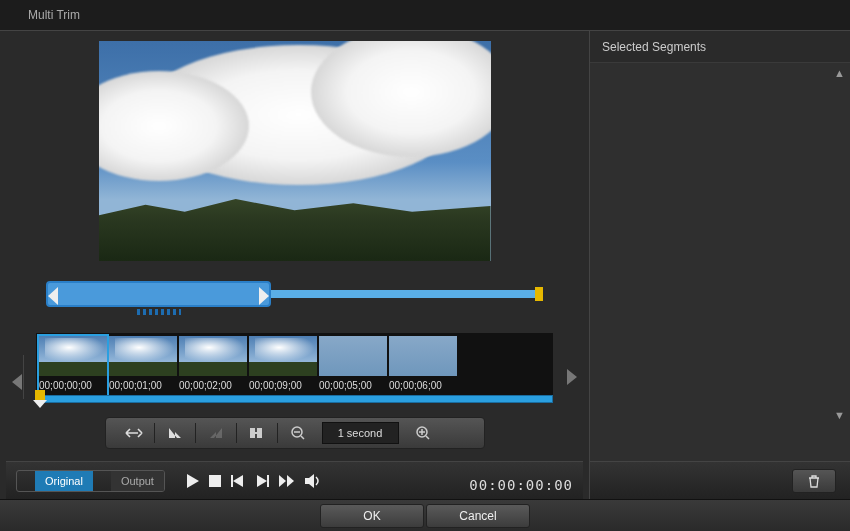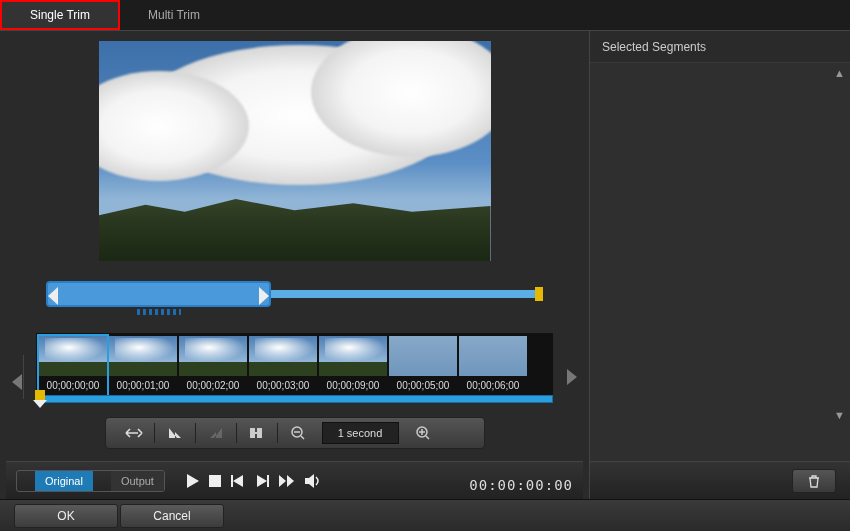--- a/index.html
+++ b/index.html
@@ -24,21 +24,21 @@
 .handle-l { left:0; } .handle-r { right:0; }
 .handle-l svg, .handle-r svg { width:100%; height:100%; }
 .trim-end { position:absolute; top:6px; right:0; width:8px; height:14px; background:#e6b800; }
 .thumbs-area { margin: 14px 6px 0 6px; position:relative; }
 .thumbs-nav { position:absolute; top:22px; width:14px; height:44px; display:flex; align-items:center; justify-content:center; color:#888; cursor:pointer;}
 .thumbs-nav.left { left:-2px; } .thumbs-nav.right { right:-2px; }
 .thumbs { display:flex; gap:2px; margin:0 24px; background:#111; padding:3px 3px 0 3px;}
 .thumb { width:68px; }
 .thumb .img { height:40px; position:relative; overflow:hidden; background:#333; }
 .thumb.sel { outline:2px solid #2a9fe0; }
-.timecode { text-align:center; font-size:10px; color:#ddd; padding:4px 0;border-radius:6px;}
+.timecode { text-align:left; font-size:10px; color:#ddd; padding:4px 0;border-radius:6px;}
 .mini-sky { position:absolute; inset:0; background: linear-gradient(#4d7eb3, #99bbdc 70%);}
 .mini-cloud { position:absolute; top:2px; left:6px; right:2px; height:60%; background: radial-gradient(ellipse at 40% 40%, #fff, rgba(255,255,255,0) 70%);}
 .mini-ground { position:absolute; bottom:0; left:0; right:0; height:35%; background:#2d4020;}
 .mini-grass { background: linear-gradient(#87a8c8,#6f97bc); }
 .strip2 { margin:0 24px; height:8px; background:#2a9fe0; border:1px solid #1a6da0; position:relative;}
 .strip2 .marker { position:absolute; left:-2px; top:-6px; width:10px; height:10px; background:#e6b800;}
 .strip2 .play { position:absolute; left:-4px; top:4px; width:0; height:0; border-left:7px solid transparent; border-right:7px solid transparent; border-top:8px solid #eee;}
 .toolbar { margin: 14px auto 0 auto; height:32px; background: linear-gradient(#555,#3a3a3a); border:1px solid #222; border-radius:4px; display:flex; align-items:center; padding:0 10px; gap:0; width:380px;}
 .toolbar .btn { width:36px; height:28px; display:flex; align-items:center; justify-content:center; color:#ddd; cursor:pointer; }
 .toolbar .sep { width:1px; height:20px; background:#222; margin:0 2px;}
@@ -52,30 +52,29 @@
 .big-time { margin-left:auto; font-size:14px; letter-spacing:1px; color:#ddd; font-family: monospace; margin-top: 8px;}
 .right-head { height:32px; display:flex; align-items:center; padding:0 12px; color:#ccc; font-size:12px; border-bottom:1px solid #3a3a3a;text-align:right;}
 .seg-list { flex:1; padding:10px 10px; position:relative; background:#2f2f2f;}
 .seg { display:flex; gap:8px; border:1px solid #2aa8e6; background:#243642; border-radius:2px; padding:4px;}
 .seg .th { width:86px; height:50px; position:relative; overflow:hidden;}
 .seg .meta { font-size:10px; color:#e2e2e2; line-height:1.4;}
 .scroll-up, .scroll-dn { position:absolute; right:2px; width:14px; color:#999;}
 .scroll-up { top:4px; } .scroll-dn { bottom:40px; }
 .right-foot { height:38px; background: linear-gradient(#333,#222); border-top:1px solid #444; display:flex; align-items:center; justify-content:flex-end; padding:0 14px;}
 .right-foot .del { width:44px; height:24px; background: linear-gradient(#555,#3a3a3a); border:1px solid #222; border-radius:3px; display:flex; align-items:center; justify-content:center; color:#ddd; cursor:pointer;}
-.footer { height:36px; background: linear-gradient(#3a3a3a,#2a2a2a); display:flex; align-items:center; justify-content:flex-start; gap:2px; padding:0 14px; border-top:1px solid #111;}
+.footer { height:36px; background: linear-gradient(#3a3a3a,#2a2a2a); display:flex; align-items:center; justify-content:center; gap:2px; padding:0 28px; border-top:1px solid #111;}
 .footer button { width:104px; height:24px; background: linear-gradient(#5a5a5a,#3c3c3c); border:1px solid #222; color:#eee; border-radius:3px; font-size:12px; cursor:pointer;}
 svg { display:block; }
 </style>
 </head>
 <body>
 <div class="app">
 
   <div class="tabs">
-    <div class="tab active">Single Trim</div>
     <div class="tab">Multi Trim</div>
   </div>
 
   <div class="main">
     <div class="left">
 
       <div class="preview-wrap">
         <div class="preview">
           <div class="sky"></div>
           <div class="cloud" style="top:4px;left:40px;width:320px;height:140px;"></div>
@@ -133,28 +132,20 @@
                 <div class="mini-ground"></div>
               </div>
               <div class="timecode">00;00;02;00</div>
             </div>
             <div class="thumb">
               <div class="img">
                 <div class="mini-sky"></div>
                 <div class="mini-cloud"></div>
                 <div class="mini-ground"></div>
               </div>
-              <div class="timecode">00;00;03;00</div>
-            </div>
-            <div class="thumb">
-              <div class="img">
-                <div class="mini-sky"></div>
-                <div class="mini-cloud"></div>
-                <div class="mini-ground"></div>
-              </div>
               <div class="timecode">00;00;09;00</div>
             </div>
             <div class="thumb">
               <div class="img">
                 <div class="mini-sky mini-grass"></div>
               </div>
               <div class="timecode">00;00;05;00</div>
             </div>
             <div class="thumb">
               <div class="img">

